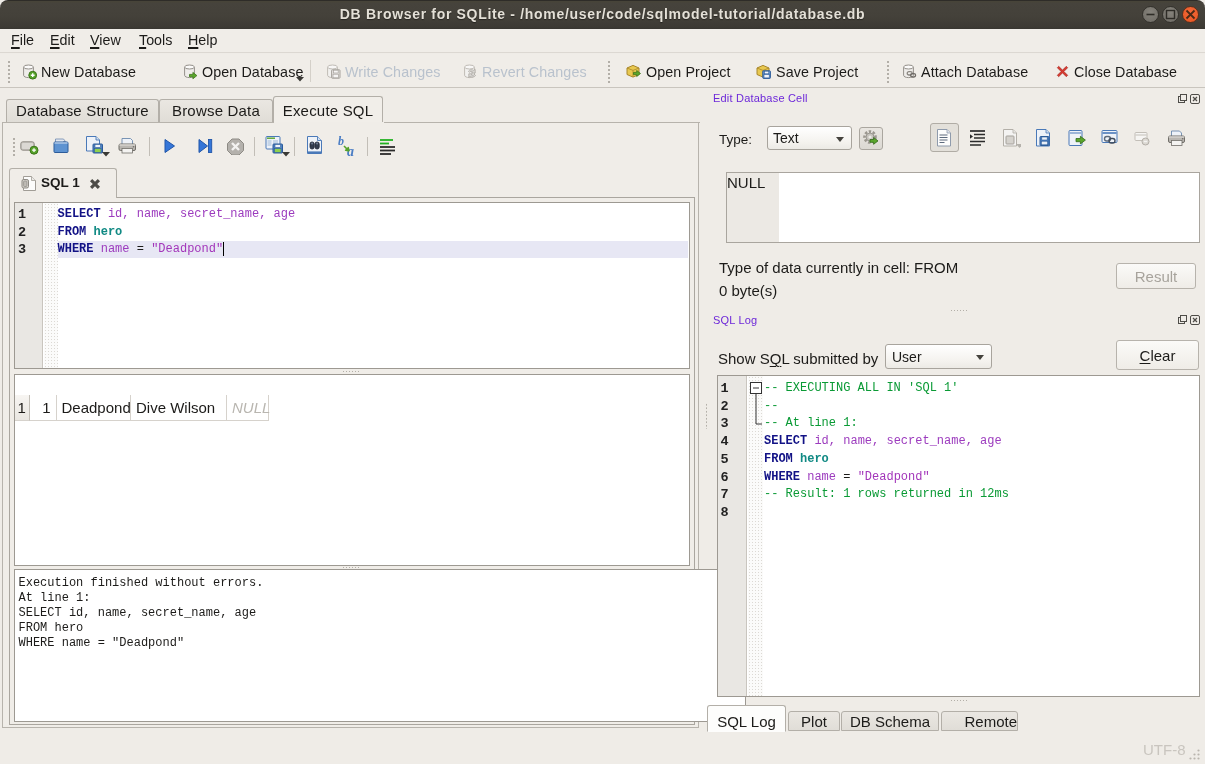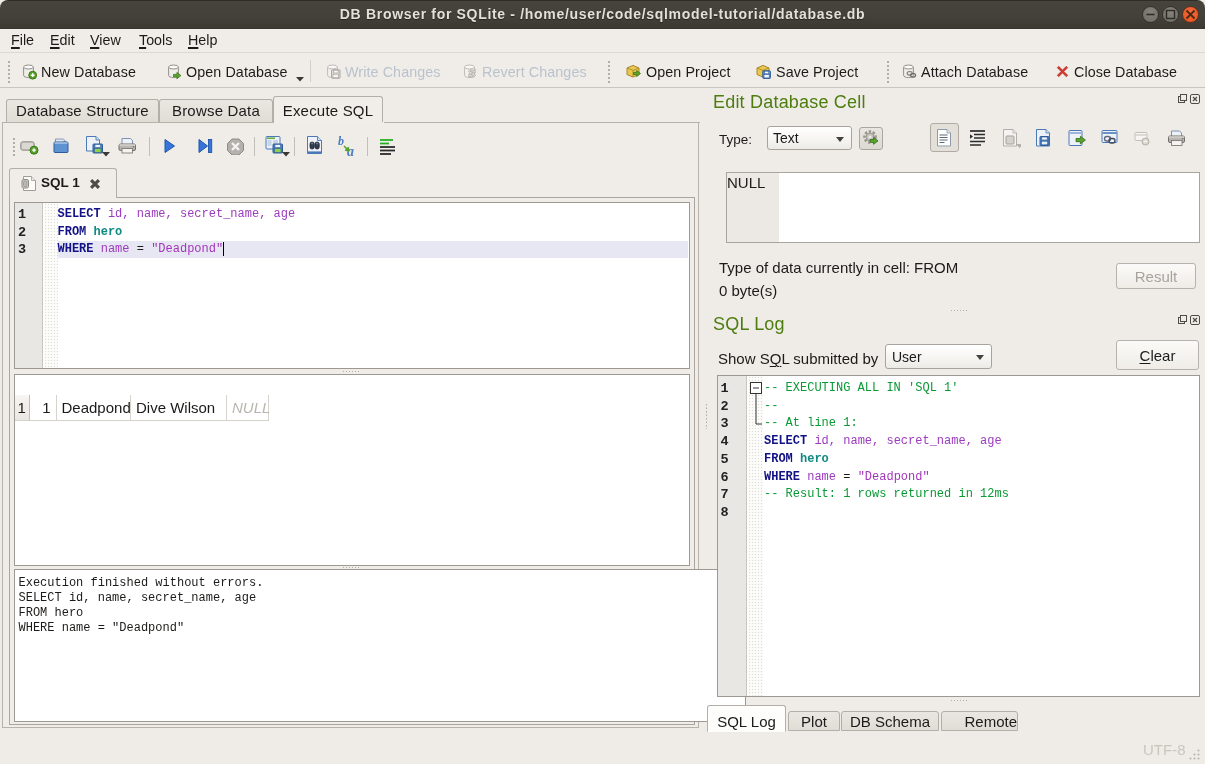--- a/index.html
+++ b/index.html
@@ -66,21 +66,21 @@
 
 #grid { position:absolute; left:11px; top:251.5px; width:676px; height:192px; background:#fff; border:1px solid #9d9992; }
 #grid-header { position:absolute; left:0; top:0; width:674px; height:20px;
   background:linear-gradient(#f7f5f2, #eae7e2); border-bottom:1px solid #c2beb7; }
 .gh { position:absolute; top:0; height:19px; line-height:19px; text-align:center; border-right:1px solid #c2beb7; font-size:15px; }
 .gc { position:absolute; top:20px; height:26px; line-height:26px; border-right:1px solid #d6d2cc; border-bottom:1px solid #d6d2cc; font-size:15px; padding:0 5px; }
 
 
 #execlog { position:absolute; left:11px; top:446.5px; width:732px; height:153px; background:#fff; border:1px solid #9d9992; padding:6px 0 0 3.5px; }
 #execlog div { font-size:12px; line-height:15px; white-space:pre; }
-.dock-title { position:absolute; font-size:18px; letter-spacing:0.2px; color:#4d7c0f; }
+.dock-title { position:absolute; font-size:11px; letter-spacing:0.2px; color:#6d28d9; }
 .panel-label { font-size:15px; }
 .btn { position:absolute; border:1px solid #b7b3ac; border-radius:3px; background:linear-gradient(#fbfaf8, #efece7); text-align:center; font-size:15px; }
 .combo { position:absolute; border:1px solid #a8a49d; border-radius:3px; background:linear-gradient(#ffffff, #f4f2ee 70%, #eceae5); font-size:14px; }
 .combo .arr { position:absolute; width:0; height:0; border-left:4.5px solid transparent; border-right:4.5px solid transparent; border-top:5px solid #44423d; }
 
 #nullbox { position:absolute; left:726px; top:172px; width:474px; height:71px; background:#fff; border:1px solid #a9a59e; }
 #nullstrip { position:absolute; left:0; top:0; width:52px; height:69px; background:#ece9e4; }
 
 #sqllogbox { position:absolute; left:717px; top:375px; width:483px; height:322px; background:#fff; border:1px solid #9d9992; }
 #sl-gutter { position:absolute; left:0; top:0; width:29px; height:320px; background:#e9e7e3; border-right:1px solid #c9c5be; }
@@ -120,21 +120,21 @@
   <div class="abs" id="toolbar"></div>
   <div class="grip" style="left:7px; top:60px; height:23px;"></div>
   <div class="tbtn" style="left:21px">
     <svg width="16" height="17" viewBox="0 0 16 17">
         <path d="M2.6 4 v8.3 c0 1.3 2.2 2.3 4.9 2.3 s4.9-1 4.9-2.3 V4" fill="#efedea" stroke="#94908a"></path>
         <ellipse cx="7.5" cy="4" rx="4.9" ry="2" fill="#fbfaf9" stroke="#94908a"></ellipse>
         <circle cx="11.7" cy="12.2" r="3.9" fill="#57a32b" stroke="#3c7519"></circle>
         <path d="M11.7 10.3 v3.8 M9.8 12.2 h3.8" stroke="#fff" stroke-width="1.4"></path>
       </svg>
     New Database</div>
-  <div class="tbtn" style="left:166px">
+  <div class="tbtn" style="left:182px">
     <svg width="16" height="17" viewBox="0 0 16 17">
         <path d="M2.6 4 v8.3 c0 1.3 2.2 2.3 4.9 2.3 s4.9-1 4.9-2.3 V4" fill="#efedea" stroke="#94908a"></path>
         <ellipse cx="7.5" cy="4" rx="4.9" ry="2" fill="#fbfaf9" stroke="#94908a"></ellipse>
         <path d="M7.5 11.4 h3.4 v-2 l4 3.2 -4 3.2 v-2 h-3.4 z" fill="#5aa62c" stroke="#3c7519" stroke-width="0.8"></path>
       </svg>
     Open Database</div>
   <svg class="abs" style="left:295px; top:76px;" width="10" height="6">
       <path d="M1 1 h8 l-4 4.5 z" fill="#3a3935"></path>
     </svg>
   <div class="tsep" style="left:310px; top:60px;"></div>
@@ -296,20 +296,21 @@
     <div id="grid">
       <div class="gc" style="left:0; width:14.5px; background:linear-gradient(#f7f5f2,#eae7e2); border-right:1px solid #c2beb7; padding:0;text-align:center;">1</div>
       <div class="gc" style="left:14.5px; width:27px; text-align:right;">1</div>
       <div class="gc" style="left:41.5px; width:74.5px;">Deadpond</div>
       <div class="gc" style="left:116px; width:96px;">Dive Wilson</div>
       <div class="gc" style="left:212px; width:42px; color:#b9b6b0; font-style:italic;">NULL</div>
     </div>
 
     <div id="execlog">
       <div class="mono">Execution finished without errors.</div>
+      <div class="mono">At line 1:</div>
       <div class="mono">SELECT id, name, secret_name, age</div>
       <div class="mono">FROM hero</div>
       <div class="mono">WHERE name = "Deadpond"</div>
     </div>
   </div>
 
   <div class="dock-title" style="left:713px; top:92px;">Edit Database Cell</div>
   <svg class="abs" style="left:1176px; top:93px;" width="24" height="12">
       <rect x="2.5" y="3.5" width="6" height="6" fill="none" stroke="#4e4c48"></rect>
       <rect x="4.5" y="1.5" width="6" height="6" fill="#efece7" stroke="#4e4c48"></rect>

